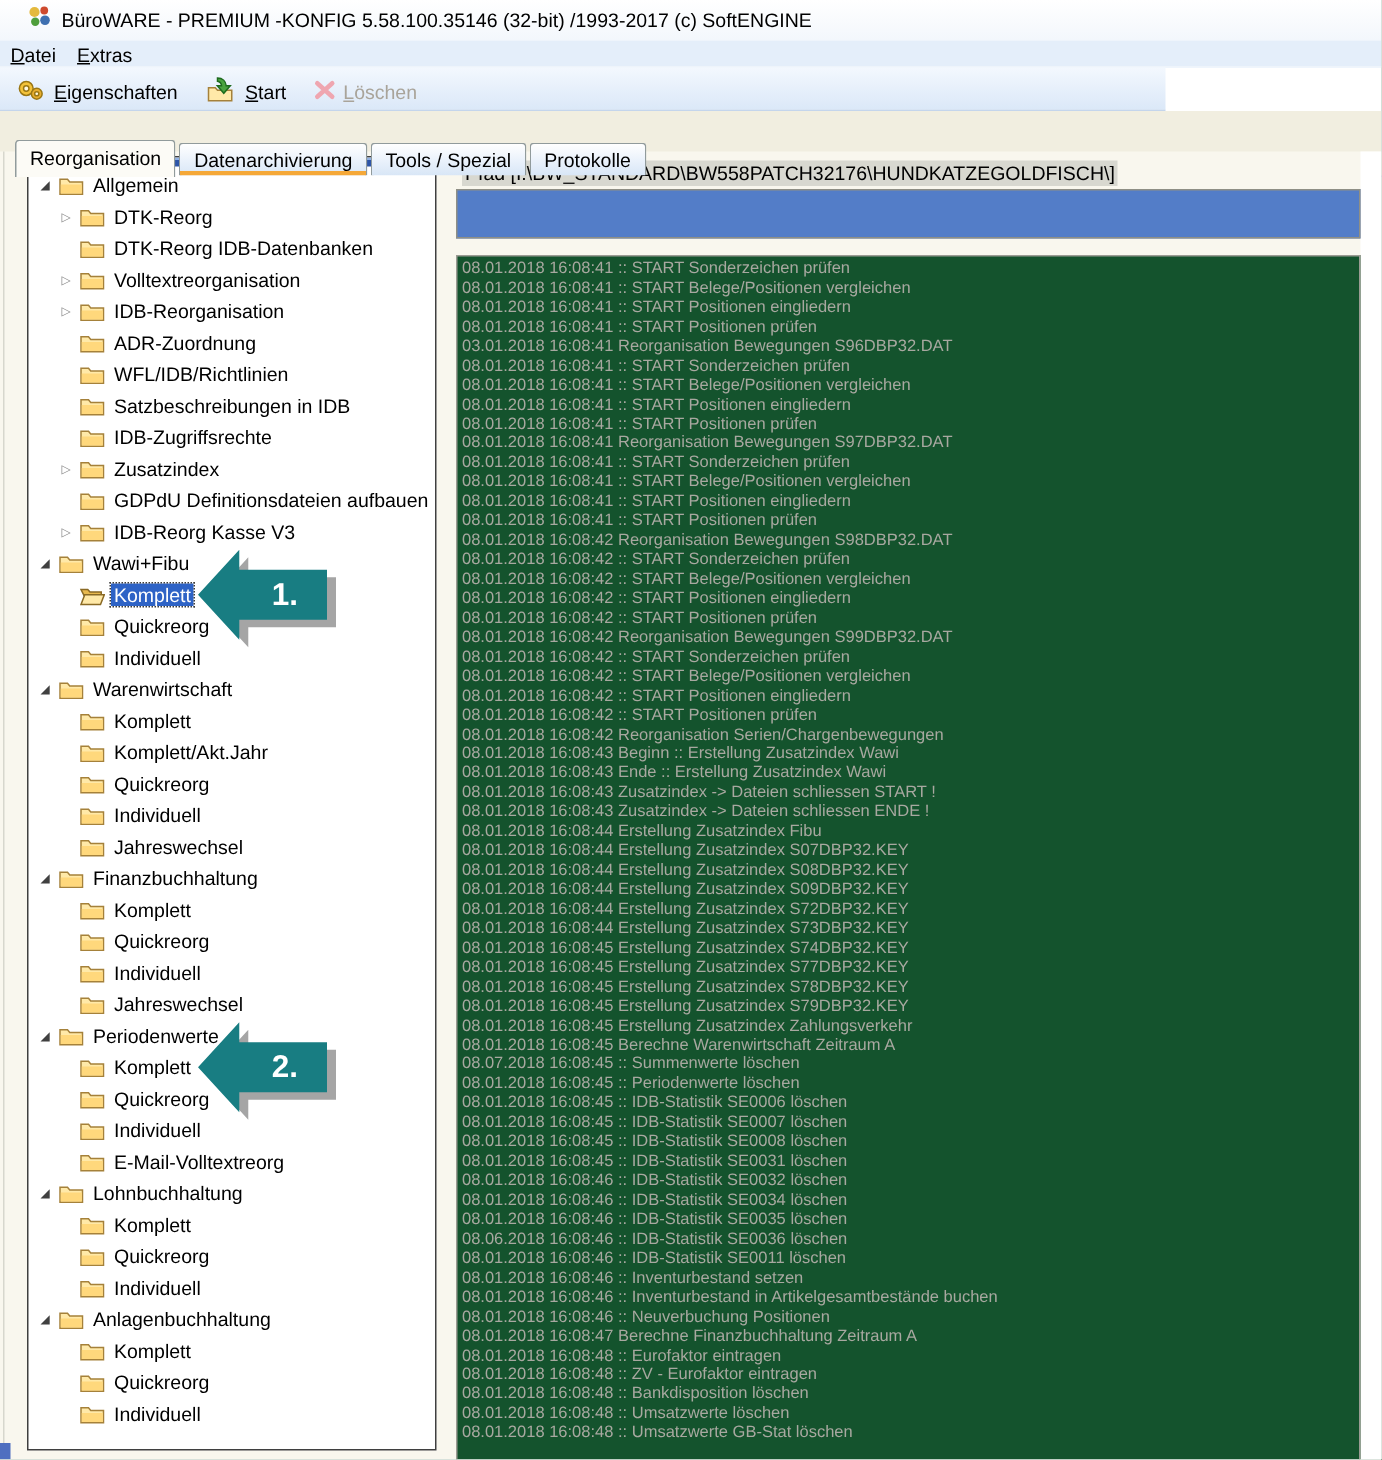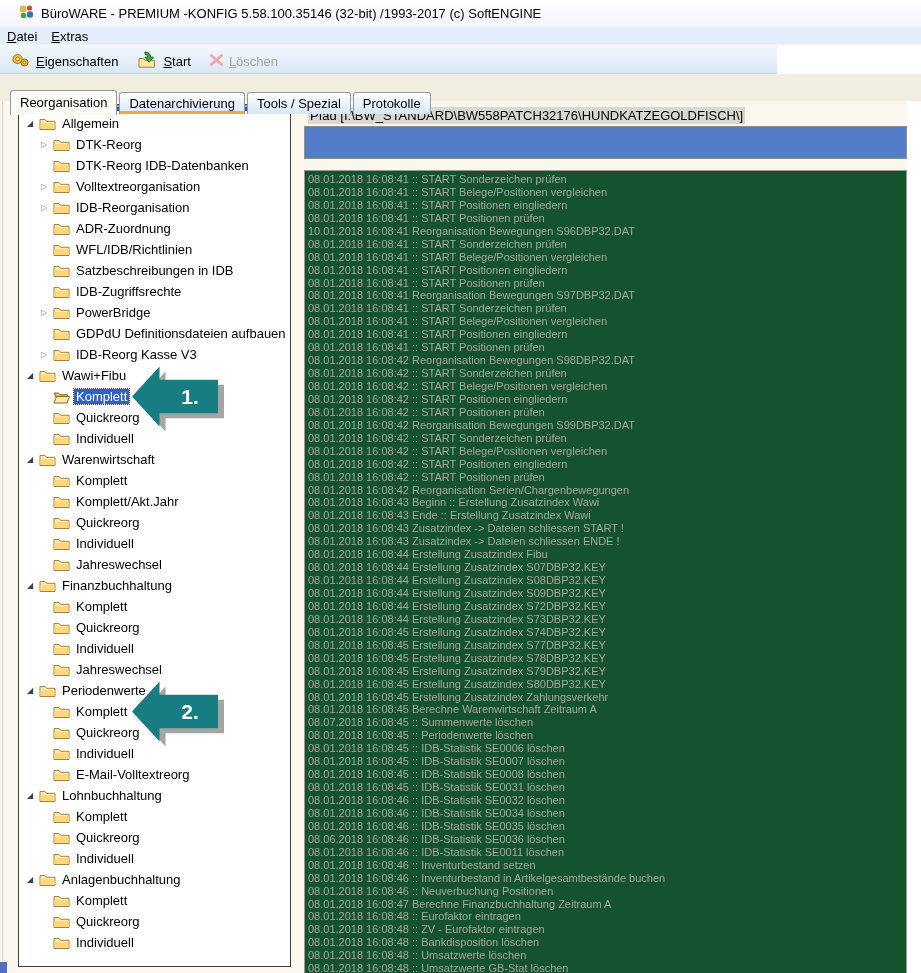--- a/index.html
+++ b/index.html
@@ -18,21 +18,21 @@
 
   
   .toolbar{position:absolute;left:0;top:45px;width:777px;height:29px;
     background:linear-gradient(#f3f8fe,#dbe8f8);border-bottom:1px solid #c4d5ec;box-sizing:border-box;
     display:flex;align-items:flex-end;padding-left:5px;gap:8px;}
   .tool-btn{display:flex;align-items:center;gap:5px;font-size:13px;height:24px;padding:0 5px;color:#000;}
   .tool-btn.disabled{color:#a9a49a;}
 
   
   .tabstrip{position:absolute;left:0;top:74px;width:921px;height:44px;background:#f1eee0;
-    display:flex;align-items:flex-end;padding-left:10px;box-sizing:border-box;border-bottom:4px solid #8b5cf6;}
+    display:flex;align-items:flex-end;padding-left:10px;box-sizing:border-box;border-bottom:1px solid #8b5cf6;}
   .tab{position:relative;height:21px;line-height:21px;font-size:13px;padding:0 9px;margin-right:2px;
     border:1px solid #919b9c;border-bottom:none;border-radius:3px 3px 0 0;
     background:linear-gradient(#ffffff,#e9f1fb 55%,#d8e6f6);z-index:1;}
   .tab.active{height:24px;line-height:24px;background:#fcfbf6;margin-bottom:-1px;z-index:3;}
   .tab.hot{box-shadow:inset 0 -3px 0 #f5a838;}
 
   
   .content{position:absolute;left:0;top:101px;width:921px;height:872px;background:#f9f7ee;}
   .left-edge{position:absolute;left:2px;top:101px;width:1px;height:861px;background:#d7d7cd;}
   .corner-blue{position:absolute;left:0;top:962px;width:7px;height:11px;background:#4f6fc0;}
@@ -203,21 +203,21 @@
               <path d="M1.5 6H15.5V12H1.5z" fill="#FFD87C"></path>
             </svg></span>
           <span class="tlabel">IDB-Zugriffsrechte</span>
         </div>
         <div class="trow lvl1">
           <span class="tw hollow">▷</span>
           <span class="ticon"><svg width="17" height="14" viewBox="0 0 17 14">
               <path d="M1 2.5h5l1.5 1.8H16v8.2H1z" fill="#FFE9A8" stroke="#A5813A"></path>
               <path d="M1.5 6H15.5V12H1.5z" fill="#FFD87C"></path>
             </svg></span>
-          <span class="tlabel">PowerBridge</span>
+          <span class="tlabel">Zusatzindex</span>
         </div>
         <div class="trow lvl1">
           <span class="tw"></span>
           <span class="ticon"><svg width="17" height="14" viewBox="0 0 17 14">
               <path d="M1 2.5h5l1.5 1.8H16v8.2H1z" fill="#FFE9A8" stroke="#A5813A"></path>
               <path d="M1.5 6H15.5V12H1.5z" fill="#FFD87C"></path>
             </svg></span>
           <span class="tlabel">GDPdU Definitionsdateien aufbauen</span>
         </div>
         <div class="trow lvl1">
@@ -467,21 +467,21 @@
     <span class="pl">Pfad [I:\BW_STANDARD\BW558PATCH32176\HUNDKATZEGOLDFISCH\]</span>
   </div>
 
   <div class="progress-bar"></div>
 
   <div class="log-box" id="log-box">
       <div class="log-line">08.01.2018 16:08:41 :: START Sonderzeichen prüfen</div>
       <div class="log-line">08.01.2018 16:08:41 :: START Belege/Positionen vergleichen</div>
       <div class="log-line">08.01.2018 16:08:41 :: START Positionen eingliedern</div>
       <div class="log-line">08.01.2018 16:08:41 :: START Positionen prüfen</div>
-      <div class="log-line">10.01.2018 16:08:41 Reorganisation Bewegungen S96DBP32.DAT</div>
+      <div class="log-line">03.01.2018 16:08:41 Reorganisation Bewegungen S96DBP32.DAT</div>
       <div class="log-line">08.01.2018 16:08:41 :: START Sonderzeichen prüfen</div>
       <div class="log-line">08.01.2018 16:08:41 :: START Belege/Positionen vergleichen</div>
       <div class="log-line">08.01.2018 16:08:41 :: START Positionen eingliedern</div>
       <div class="log-line">08.01.2018 16:08:41 :: START Positionen prüfen</div>
       <div class="log-line">08.01.2018 16:08:41 Reorganisation Bewegungen S97DBP32.DAT</div>
       <div class="log-line">08.01.2018 16:08:41 :: START Sonderzeichen prüfen</div>
       <div class="log-line">08.01.2018 16:08:41 :: START Belege/Positionen vergleichen</div>
       <div class="log-line">08.01.2018 16:08:41 :: START Positionen eingliedern</div>
       <div class="log-line">08.01.2018 16:08:41 :: START Positionen prüfen</div>
       <div class="log-line">08.01.2018 16:08:42 Reorganisation Bewegungen S98DBP32.DAT</div>
@@ -502,21 +502,20 @@
       <div class="log-line">08.01.2018 16:08:44 Erstellung Zusatzindex Fibu</div>
       <div class="log-line">08.01.2018 16:08:44 Erstellung Zusatzindex S07DBP32.KEY</div>
       <div class="log-line">08.01.2018 16:08:44 Erstellung Zusatzindex S08DBP32.KEY</div>
       <div class="log-line">08.01.2018 16:08:44 Erstellung Zusatzindex S09DBP32.KEY</div>
       <div class="log-line">08.01.2018 16:08:44 Erstellung Zusatzindex S72DBP32.KEY</div>
       <div class="log-line">08.01.2018 16:08:44 Erstellung Zusatzindex S73DBP32.KEY</div>
       <div class="log-line">08.01.2018 16:08:45 Erstellung Zusatzindex S74DBP32.KEY</div>
       <div class="log-line">08.01.2018 16:08:45 Erstellung Zusatzindex S77DBP32.KEY</div>
       <div class="log-line">08.01.2018 16:08:45 Erstellung Zusatzindex S78DBP32.KEY</div>
       <div class="log-line">08.01.2018 16:08:45 Erstellung Zusatzindex S79DBP32.KEY</div>
-      <div class="log-line">08.01.2018 16:08:45 Erstellung Zusatzindex S80DBP32.KEY</div>
       <div class="log-line">08.01.2018 16:08:45 Erstellung Zusatzindex Zahlungsverkehr</div>
       <div class="log-line">08.01.2018 16:08:45 Berechne Warenwirtschaft Zeitraum A</div>
       <div class="log-line">08.07.2018 16:08:45 :: Summenwerte löschen</div>
       <div class="log-line">08.01.2018 16:08:45 :: Periodenwerte löschen</div>
       <div class="log-line">08.01.2018 16:08:45 :: IDB-Statistik SE0006 löschen</div>
       <div class="log-line">08.01.2018 16:08:45 :: IDB-Statistik SE0007 löschen</div>
       <div class="log-line">08.01.2018 16:08:45 :: IDB-Statistik SE0008 löschen</div>
       <div class="log-line">08.01.2018 16:08:45 :: IDB-Statistik SE0031 löschen</div>
       <div class="log-line">08.01.2018 16:08:46 :: IDB-Statistik SE0032 löschen</div>
       <div class="log-line">08.01.2018 16:08:46 :: IDB-Statistik SE0034 löschen</div>

